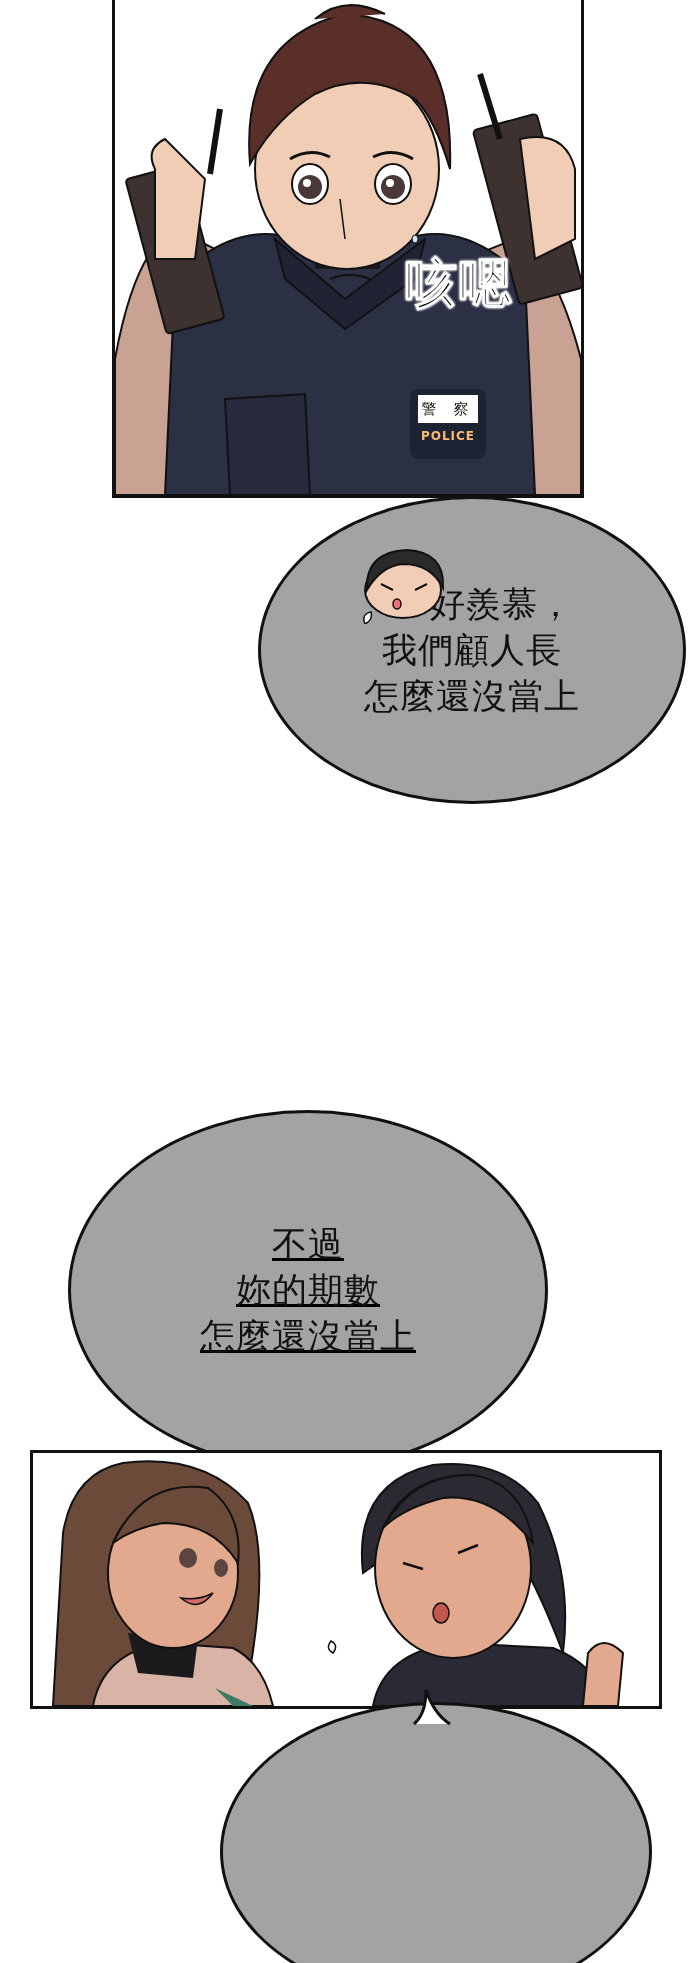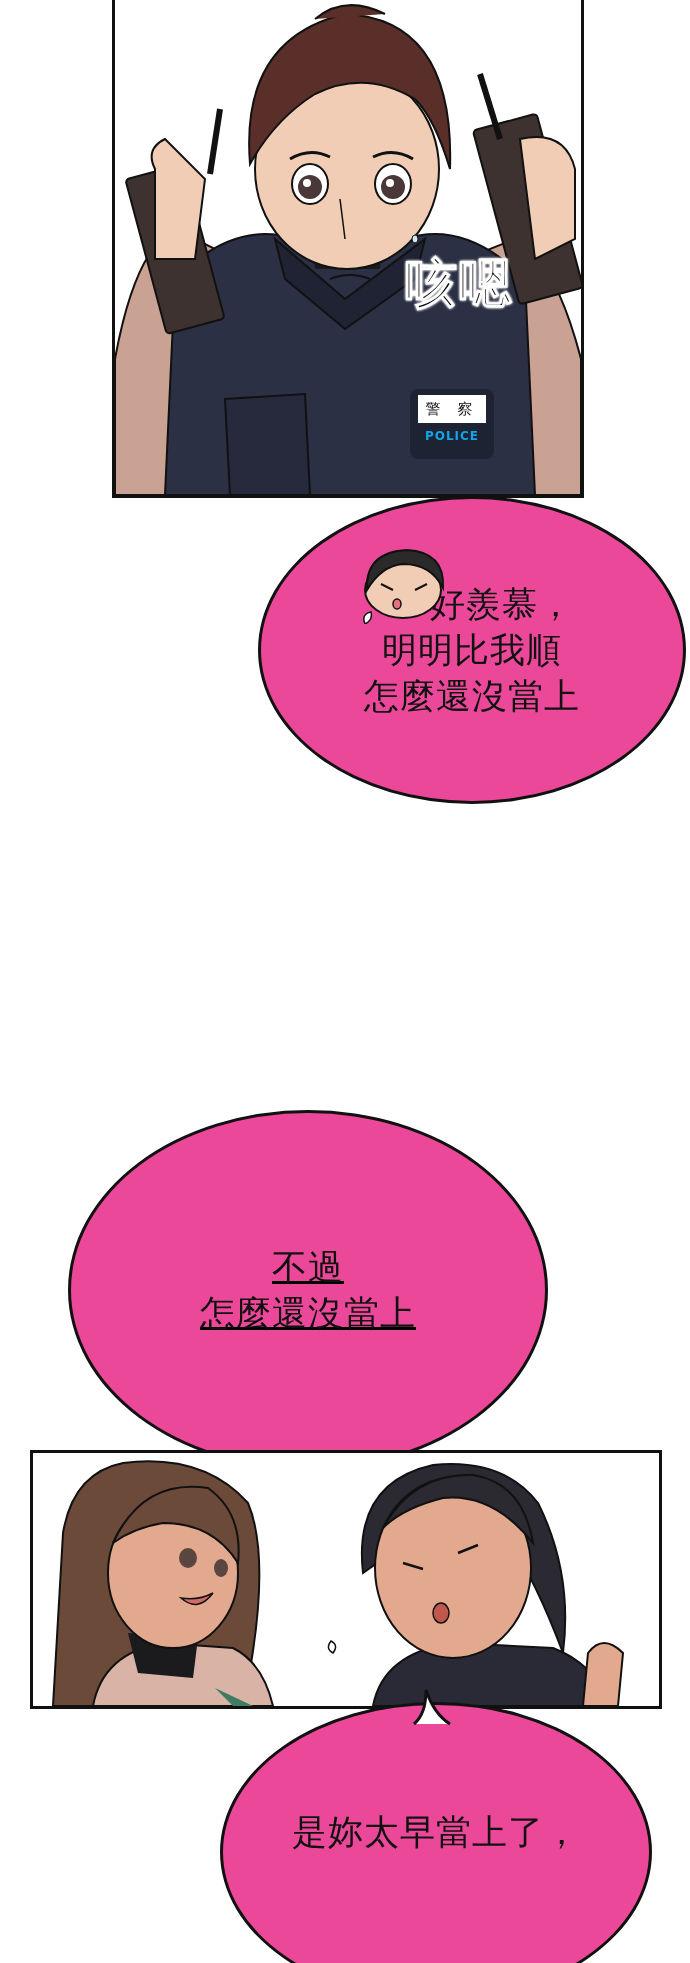--- a/index.html
+++ b/index.html
@@ -1,31 +1,31 @@
 <!DOCTYPE html>
 <html><head>
 <meta charset="utf-8">
 <style>
   html, body { margin:0; padding:0; background:#ffffff; }
   body { width:690px; height:1963px; position:relative; overflow:hidden;
          font-family:"DejaVu Sans", sans-serif; }
   .panel { position:absolute; border:3px solid #111; box-sizing:border-box; overflow:hidden; background:#fff; }
   #panel1 { left:112px; top:-4px; width:472px; height:502px; }
   #panel2 { left:30px; top:1450px; width:632px; height:259px; }
-  .bubble { position:absolute; border:3px solid #111; border-radius:50%; background:#ec4899; box-sizing:border-box;
+  .bubble { position:absolute; border:3px solid #111; border-radius:50%; background:#a3a3a3; box-sizing:border-box;
             display:flex; flex-direction:column; align-items:center; justify-content:center;text-align:right; }
   .bubble .line { font-size:35px; line-height:46px; color:#111; white-space:nowrap; letter-spacing:1px; }
   #bubble1 { left:258px; top:496px; width:428px; height:308px; }
   #bubble2 { left:68px; top:1110px; width:480px; height:360px;text-decoration:underline; }
   #bubble3 { left:220px; top:1702px; width:432px; height:300px; padding-bottom:40px; }
   .sfx { position:absolute; left:370px; top:255px; font-size:52px; font-weight:bold; color:#111;
          -webkit-text-stroke:1px #fff; text-shadow:0 0 3px #fff, 0 0 3px #fff, 0 0 3px #fff; letter-spacing:2px;padding-left:32px; }
-  .badge { position:absolute; left:295px; top:390px; width:84px; height:70px; background:#1e2333; border-radius:8px; }
+  .badge { position:absolute; left:295px; top:390px; width:76px; height:70px; background:#1e2333; border-radius:8px; }
   .badge .top { margin:6px 8px 0; background:#fff; color:#111; font-size:15px; text-align:center; height:28px; line-height:28px; letter-spacing:6px; }
-  .badge .bot { color:#0ea5e9; font-size:12px; text-align:center; margin-top:6px; letter-spacing:1px; font-weight:bold; }
+  .badge .bot { color:#fdba74; font-size:12px; text-align:center; margin-top:6px; letter-spacing:1px; font-weight:bold; }
 </style>
 </head>
 <body>
 
 <div id="panel1" class="panel">
   <svg width="466" height="496" viewBox="0 0 466 496" style="position:absolute;left:0;top:0">
 
     <path d="M0 360 Q20 250 60 230 L120 260 L120 496 L0 496 Z" fill="#c9a293" stroke="#111" stroke-width="2"></path>
     <path d="M466 360 Q440 260 400 240 L350 260 L350 496 L466 496 Z" fill="#c9a293" stroke="#111" stroke-width="2"></path>
 
@@ -66,33 +66,34 @@
     <div class="top">警 察</div>
     <div class="bot">POLICE</div>
   </div>
   <div class="sfx" style="left:258px;top:250px">咳嗯</div>
 </div>
 
 <div id="bubble1" class="bubble">
   <div class="line" style="padding-left:60px">
     <span>好羨慕，</span>
   </div>
-  <div class="line">明明比我順</div>
+  <div class="line">我們顧人長</div>
   <div class="line">怎麼還沒當上</div>
   <svg width="90" height="80" viewBox="0 0 90 80" style="position:absolute;left:100px;top:45px">
     <ellipse cx="42" cy="46" rx="38" ry="28" fill="#f1cdb6" stroke="#111" stroke-width="2"></ellipse>
     <path d="M6 46 Q4 8 46 6 Q84 8 82 44 Q70 20 42 20 Q20 22 6 46 Z" fill="#2b2a2a" stroke="#111" stroke-width="2"></path>
     <path d="M20 40 L32 46 M54 46 L66 40" stroke="#111" stroke-width="2"></path>
     <ellipse cx="36" cy="60" rx="4" ry="5" fill="#e8707a" stroke="#111" stroke-width="1.5"></ellipse>
     <path d="M4 80 Q0 70 10 68 Q12 76 4 80" fill="#fff" stroke="#111" stroke-width="1.5"></path>
   </svg>
 </div>
 
 <div id="bubble2" class="bubble">
   <div class="line">不過</div>
+  <div class="line">妳的期數</div>
   <div class="line">怎麼還沒當上</div>
 </div>
 <svg width="40" height="40" style="position:absolute;left:258px;top:1452px">
   <path d="M2 0 Q14 12 4 26 Q24 16 34 0" fill="#fff" stroke="#111" stroke-width="3"></path>
 </svg>
 
 <div id="panel2" class="panel">
   <svg width="626" height="253" viewBox="0 0 626 253" style="position:absolute;left:0;top:0">
 
     <path d="M20 253 L30 80 Q40 20 90 10 Q170 0 215 50 Q240 110 210 253 Z" fill="#6b4a3a" stroke="#111" stroke-width="2"></path>
@@ -110,17 +111,16 @@
     <ellipse cx="420" cy="115" rx="78" ry="90" fill="#e2a98f" stroke="#111" stroke-width="2"></ellipse>
     <path d="M350 75 Q380 20 440 22 Q490 30 500 90 Q460 40 410 45 Q370 55 350 75 Z" fill="#2b2a33" stroke="#111" stroke-width="2"></path>
     <path d="M370 110 L390 116 M425 100 L445 92" stroke="#111" stroke-width="2.5"></path>
     <ellipse cx="408" cy="160" rx="8" ry="10" fill="#c0584e" stroke="#111" stroke-width="1.5"></ellipse>
     <path d="M555 200 Q570 180 590 200 L585 253 L550 253 Z" fill="#e2a98f" stroke="#111" stroke-width="2"></path>
     <path d="M300 200 Q292 196 298 188 Q306 192 300 200 Z" fill="#fff" stroke="#111" stroke-width="1.5"></path>
   </svg>
 </div>
 
 <div id="bubble3" class="bubble">
-  <div class="line">是妳太早當上了，</div>
 </div>
 <svg width="40" height="40" style="position:absolute;left:412px;top:1688px">
   <path d="M2 36 Q14 26 14 2 Q22 26 38 36" fill="#fff" stroke="#111" stroke-width="3"></path>
 </svg>
 
 </body></html>

